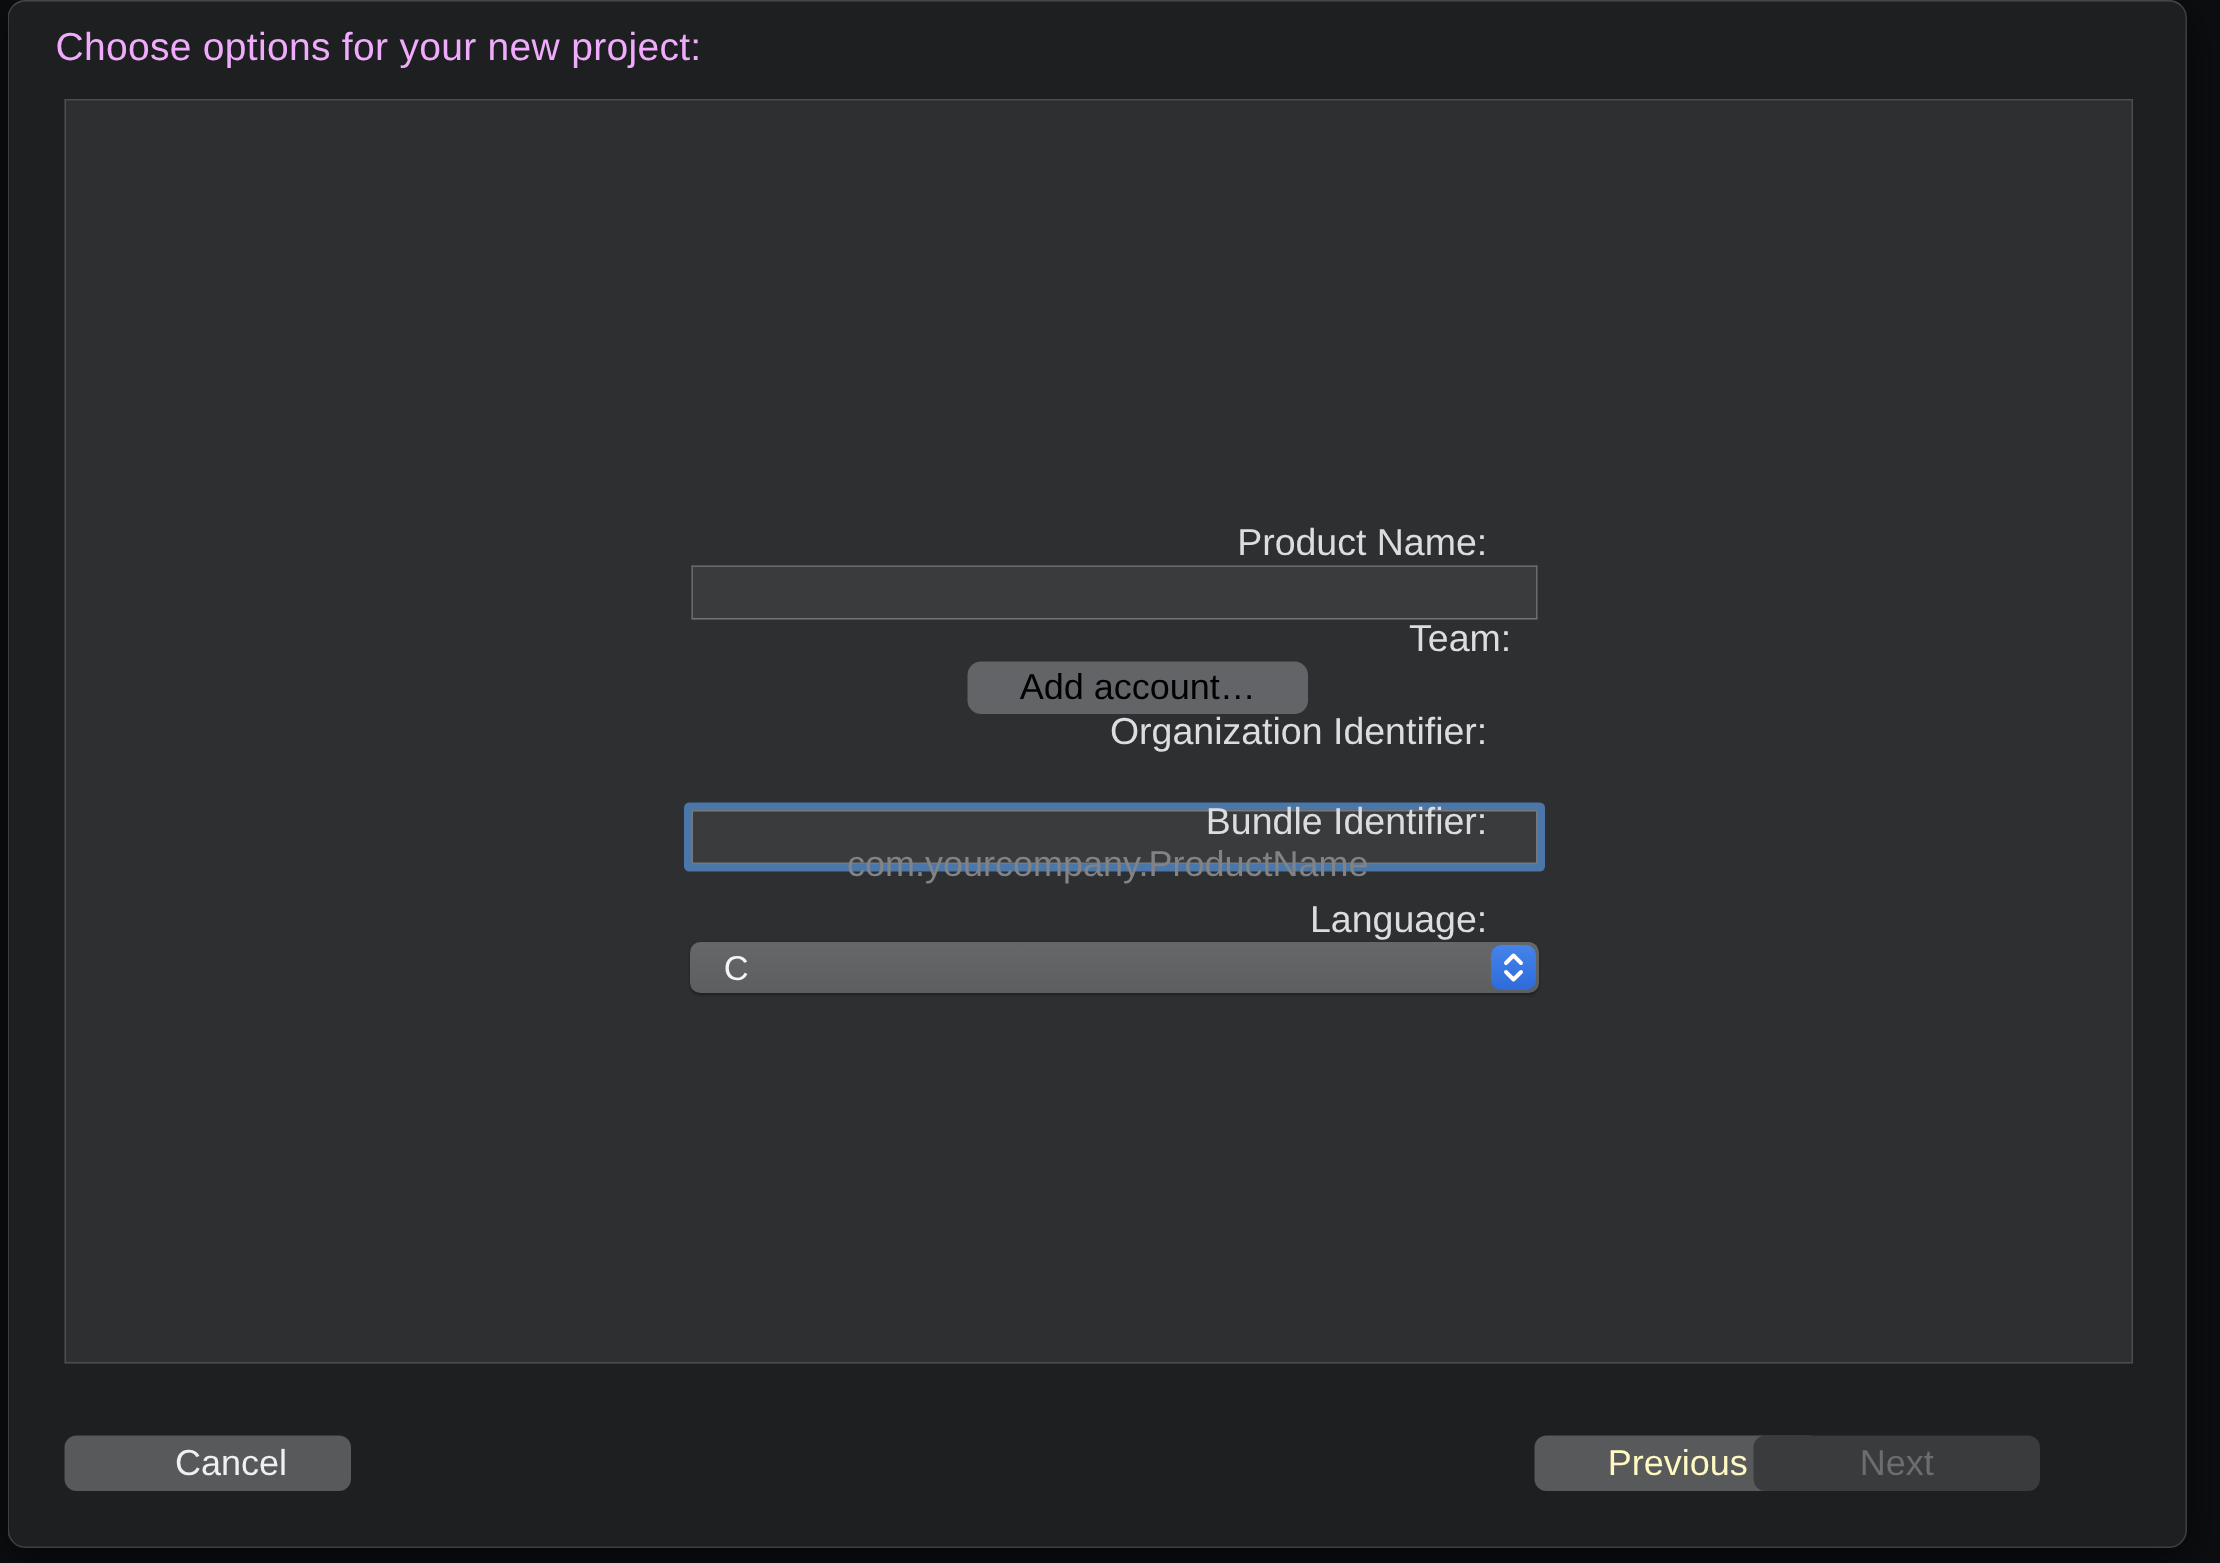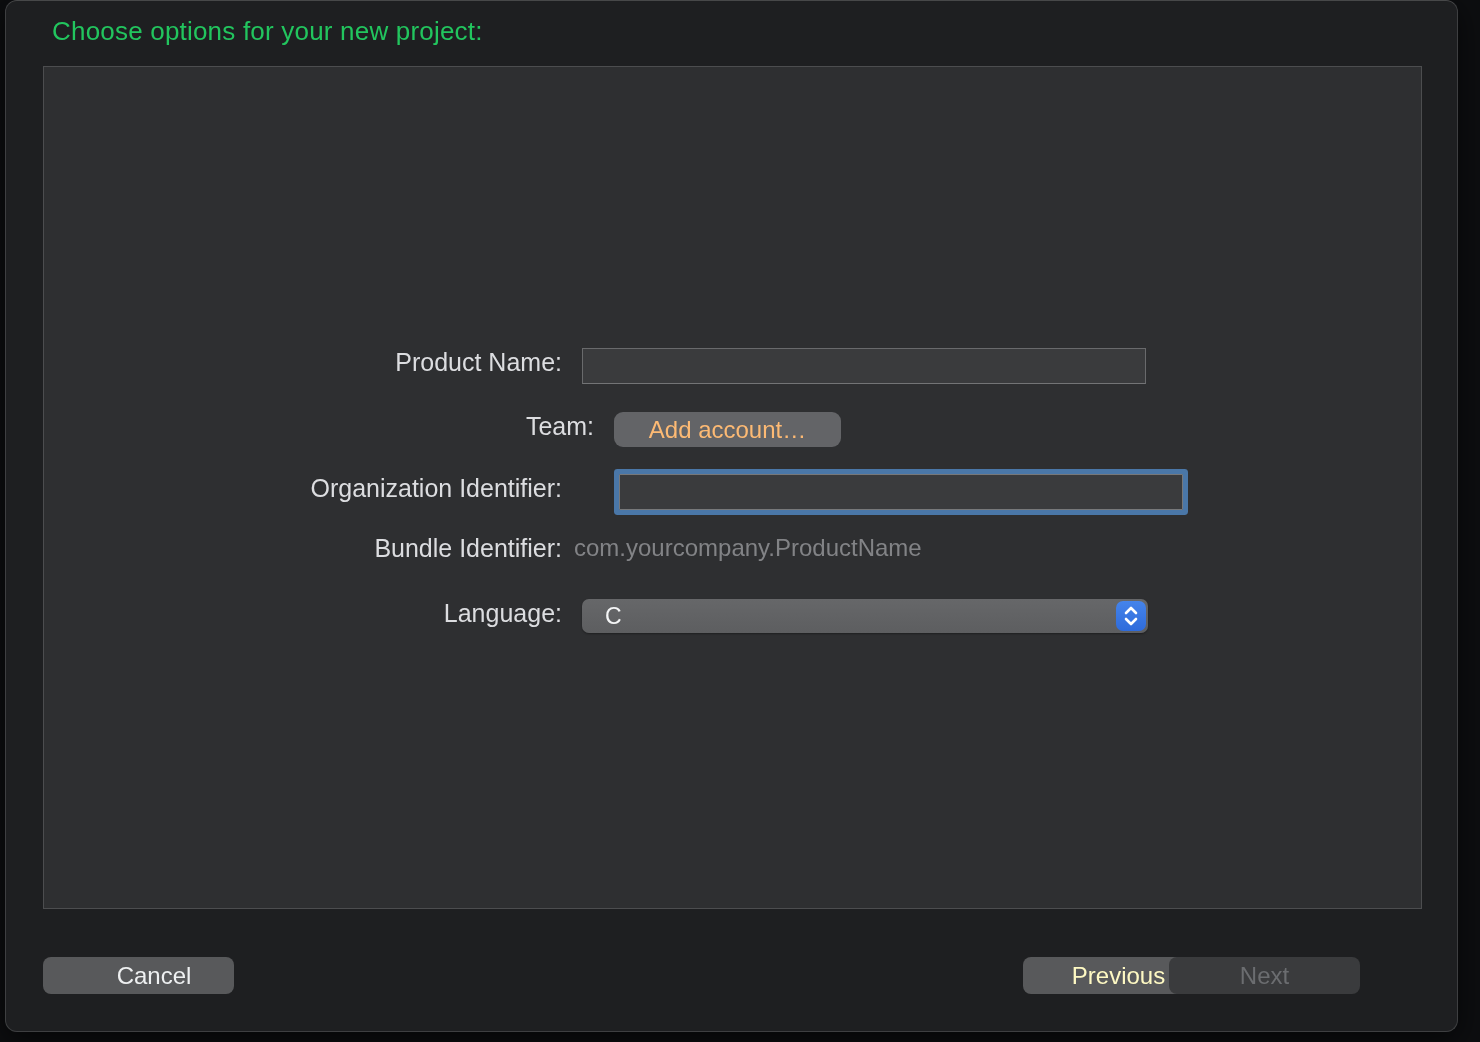--- a/index.html
+++ b/index.html
@@ -16,40 +16,41 @@
     left: 5px; top: 0; width: 1453px; height: 1032px;
     background: #1e1f21;
     border: 1px solid #3e3f41;
     border-top-color: #474849;
     border-radius: 12px;
     box-shadow: 0 8px 30px rgba(0,0,0,.6);
   }
 
   .sheet-title {
     position: absolute;
-    left: 46px; top: 15px;
+    left: 31px; top: 15px;
     font-size: 26px;
-    color: #22c55e;
+    color: #f0abfc;
     letter-spacing: .2px;
   }
 
   
   .panel {
     position: absolute;
     left: 37px; top: 65px;
     width: 1379px; height: 843px;
     background: #2e2f31;
     border: 1px solid #4c4d4f;
   }
 
   .form-row {
     position: absolute;
     left: 0; width: 100%;
     display: flex;
-    align-items: flex-start;
+    align-items: center;
+    flex-direction: column;
   }
   .form-label {
     width: 518px;
     text-align: right;
     font-size: 25px;
     color: #dcdde0;
     flex: none;
   }
   .field-col {
     margin-left: 20px;
@@ -74,21 +75,21 @@
     border-color: #77787a;
     box-shadow: 0 0 0 5px #4a77a8;
     border-radius: 1px;
   }
 
   
   .push-button {
     border: none;
     border-radius: 9px;
     background: #636467;
-    color: #fdba74;
+    color: #000000;
     font-size: 24px;
     font-family: "Liberation Sans", sans-serif;
     cursor: pointer;
   }
   .add-account-button {
     width: 227px; height: 35px;
   }
 
   
   .bundle-value {

